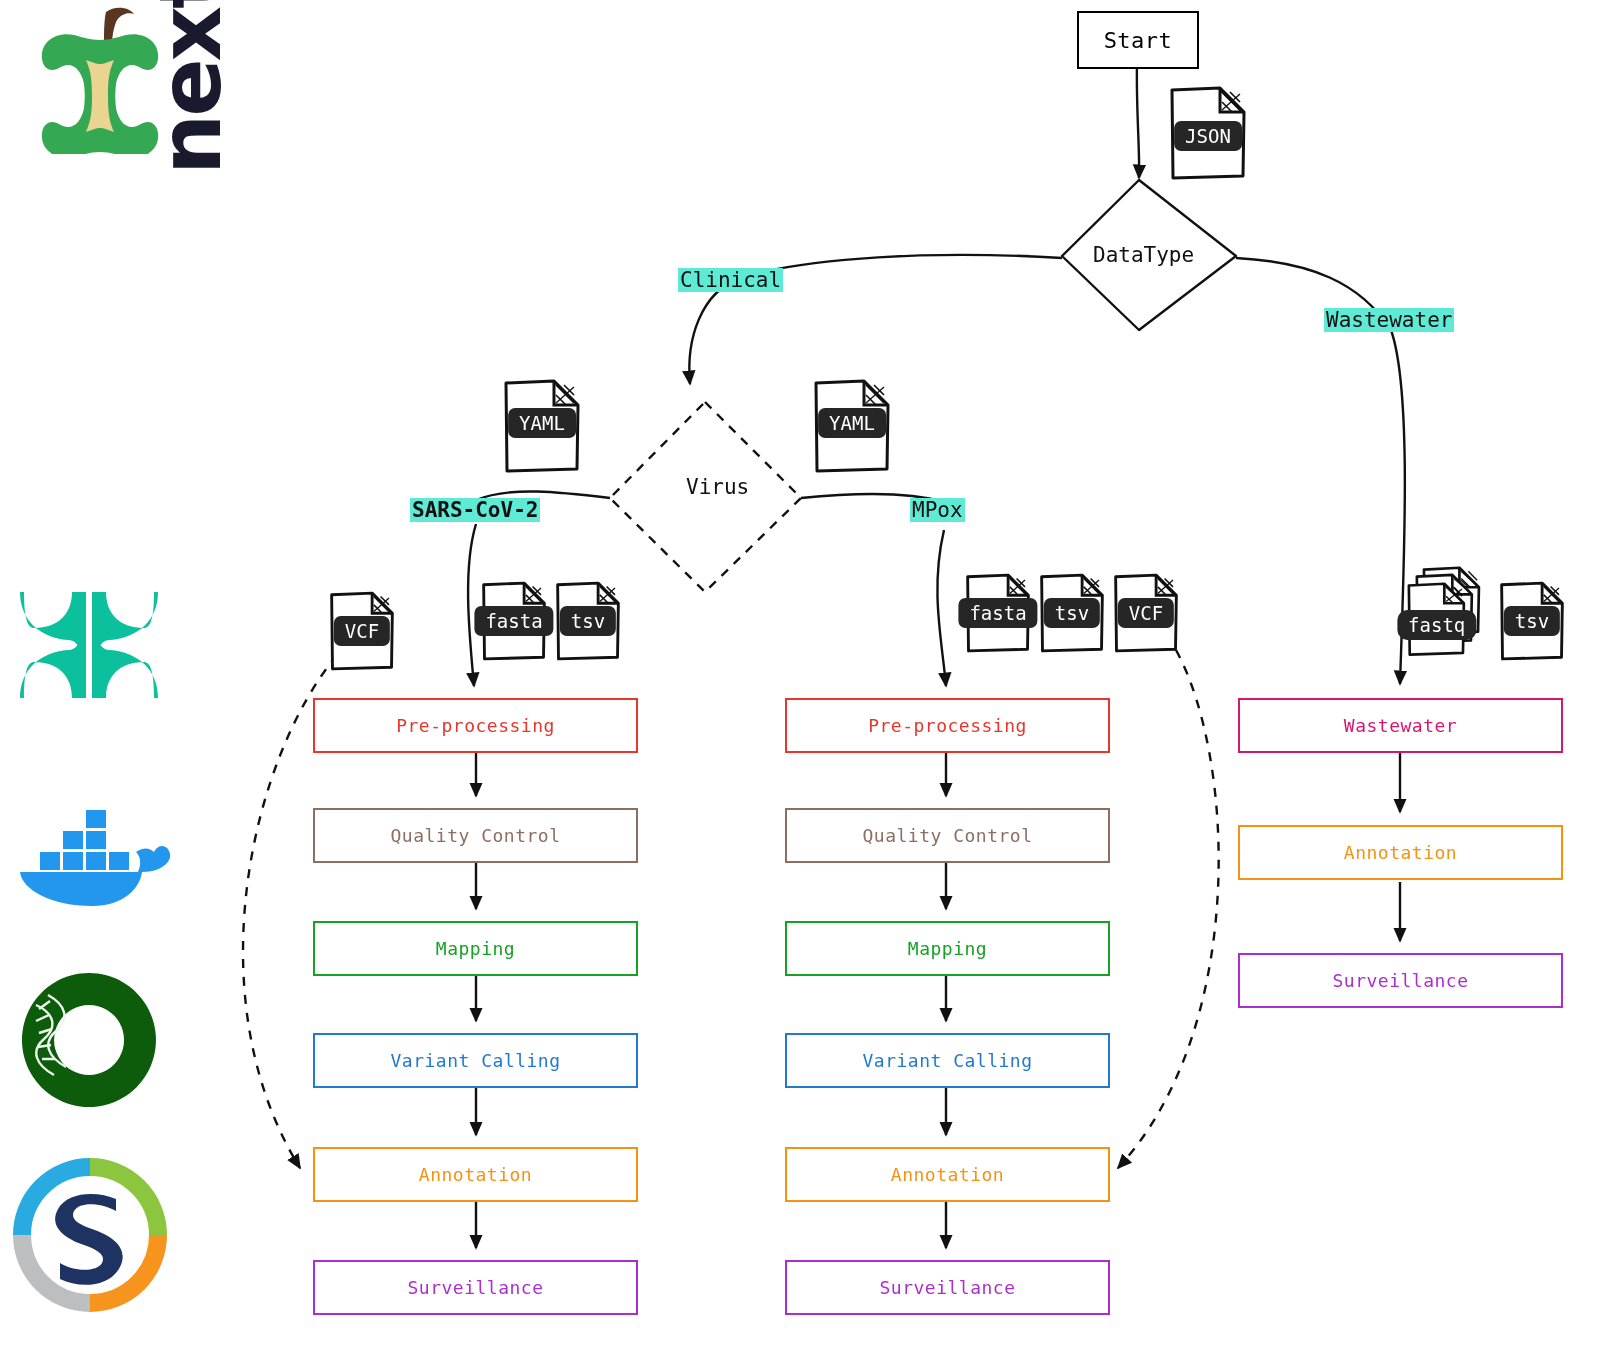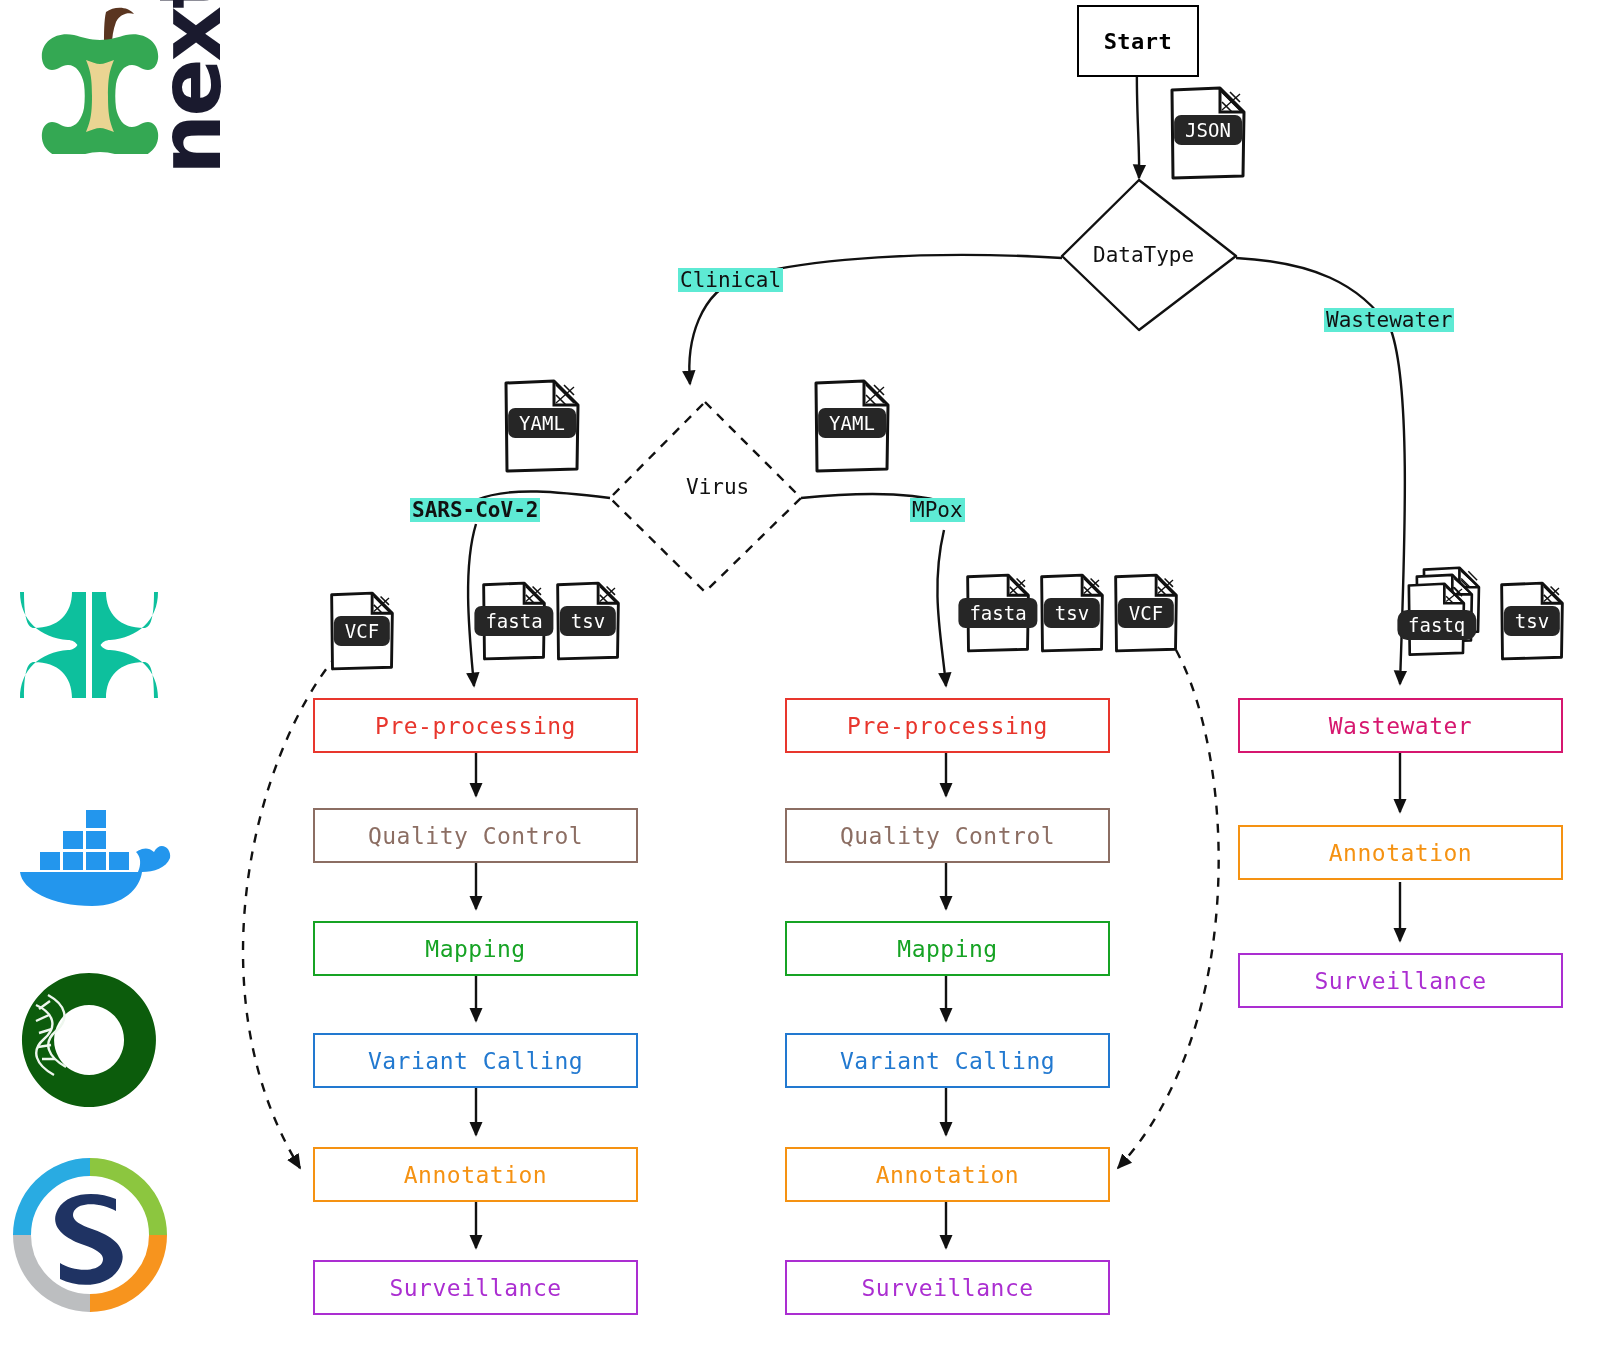--- a/index.html
+++ b/index.html
@@ -5,21 +5,21 @@
   html,body{margin:0;padding:0;background:#ffffff;}
   body{width:1600px;height:1346px;position:relative;overflow:hidden;
        font-family:"DejaVu Sans Mono","Liberation Mono",monospace;}
   #canvas{position:absolute;left:0;top:0;width:1600px;height:1346px;}
   .layer{position:absolute;left:0;top:0;width:1600px;height:1346px;}
   svg.layer{pointer-events:none;}
 
   
   .node{position:absolute;box-sizing:border-box;background:#ffffff;
         border:2.5px solid #000;display:flex;align-items:center;justify-content:center;
-        font-size:23px;letter-spacing:.5px;white-space:nowrap;}
+        font-size:18px;letter-spacing:.5px;white-space:nowrap;}
   .node.start{font-size:22px;color:#000;border-width:2px;}
 
   
   .elabel{position:absolute;font-size:21px;color:#111;white-space:nowrap;
           background:#5eead4;padding:0 2px;}
   .dlabel{position:absolute;font-size:21px;color:#111;white-space:nowrap;}
 
   
   .file{position:absolute;}
   .file .tag{position:absolute;left:50%;transform:translateX(-50%);
@@ -79,41 +79,41 @@
     <path d="M946,1202 L946,1248" fill="none" stroke="#111" stroke-width="2.4" marker-end="url(#ah)"></path>
 
     <path d="M1400,753 L1400,812" fill="none" stroke="#111" stroke-width="2.4" marker-end="url(#ah)"></path>
     <path d="M1400,882 L1400,941" fill="none" stroke="#111" stroke-width="2.4" marker-end="url(#ah)"></path>
 
     <path d="M337,655 C250,760 196,1000 300,1168" fill="none" stroke="#111" stroke-width="2.4" stroke-dasharray="9 9" marker-end="url(#ahd)"></path>
 
     <path d="M1176,650 C1236,760 1246,1030 1118,1168" fill="none" stroke="#111" stroke-width="2.4" stroke-dasharray="9 9" marker-end="url(#ahd)"></path>
   </svg>
 
-  <div class="node start" style="left:1077px;top:5px;width:122px;height:72px;font-weight:bold;">
+  <div class="node start" style="left:1077px;top:11px;width:122px;height:58px;">
     <span>Start</span>
   </div>
 
   <div class="dlabel" style="left:1093px;top:243px;">DataType</div>
   <div class="dlabel" style="left:662px;top:475px;margin-left:24px;">Virus</div>
 
   <div class="elabel" style="left:678px;top:268px;">Clinical</div>
   <div class="elabel" style="left:1324px;top:308px;">Wastewater</div>
   <div class="elabel" style="left:410px;top:498px;font-weight:bold;">SARS-CoV-2</div>
   <div class="elabel" style="left:910px;top:498px;">MPox</div>
 
   <div class="file" style="left:1166px;top:82px;">
     <svg width="84" height="102" viewBox="0 0 84 102">
       <path d="M6,8 L54,6 L78,30 L77,94 L7,96 Z" fill="#fff" stroke="#111" stroke-width="3" stroke-linejoin="round"></path>
       <path d="M54,6 L54,30 L78,30" fill="none" stroke="#111" stroke-width="3"></path>
       <path d="M54,8 L76,30 L54,30 Z" fill="none" stroke="#111" stroke-width="2"></path>
       <path d="M56,10 L74,28 M56,20 L66,30 M64,10 L74,20" stroke="#111" stroke-width="1.6"></path>
       <path d="M56,28 L74,12" stroke="#111" stroke-width="1.4"></path>
     </svg>
-    <div class="tag" style="top:33px;">JSON</div>
+    <div class="tag" style="top:39px;">JSON</div>
   </div>
 
   <div class="file" style="left:500px;top:375px;">
     <svg width="84" height="102" viewBox="0 0 84 102">
       <path d="M6,8 L54,6 L78,30 L77,94 L7,96 Z" fill="#fff" stroke="#111" stroke-width="3" stroke-linejoin="round"></path>
       <path d="M54,6 L54,30 L78,30" fill="none" stroke="#111" stroke-width="3"></path>
       <path d="M56,10 L74,28 M56,20 L66,30 M64,10 L74,20" stroke="#111" stroke-width="1.6"></path>
       <path d="M56,28 L74,12" stroke="#111" stroke-width="1.4"></path>
     </svg>
     <div class="tag" style="top:33px;">YAML</div>

